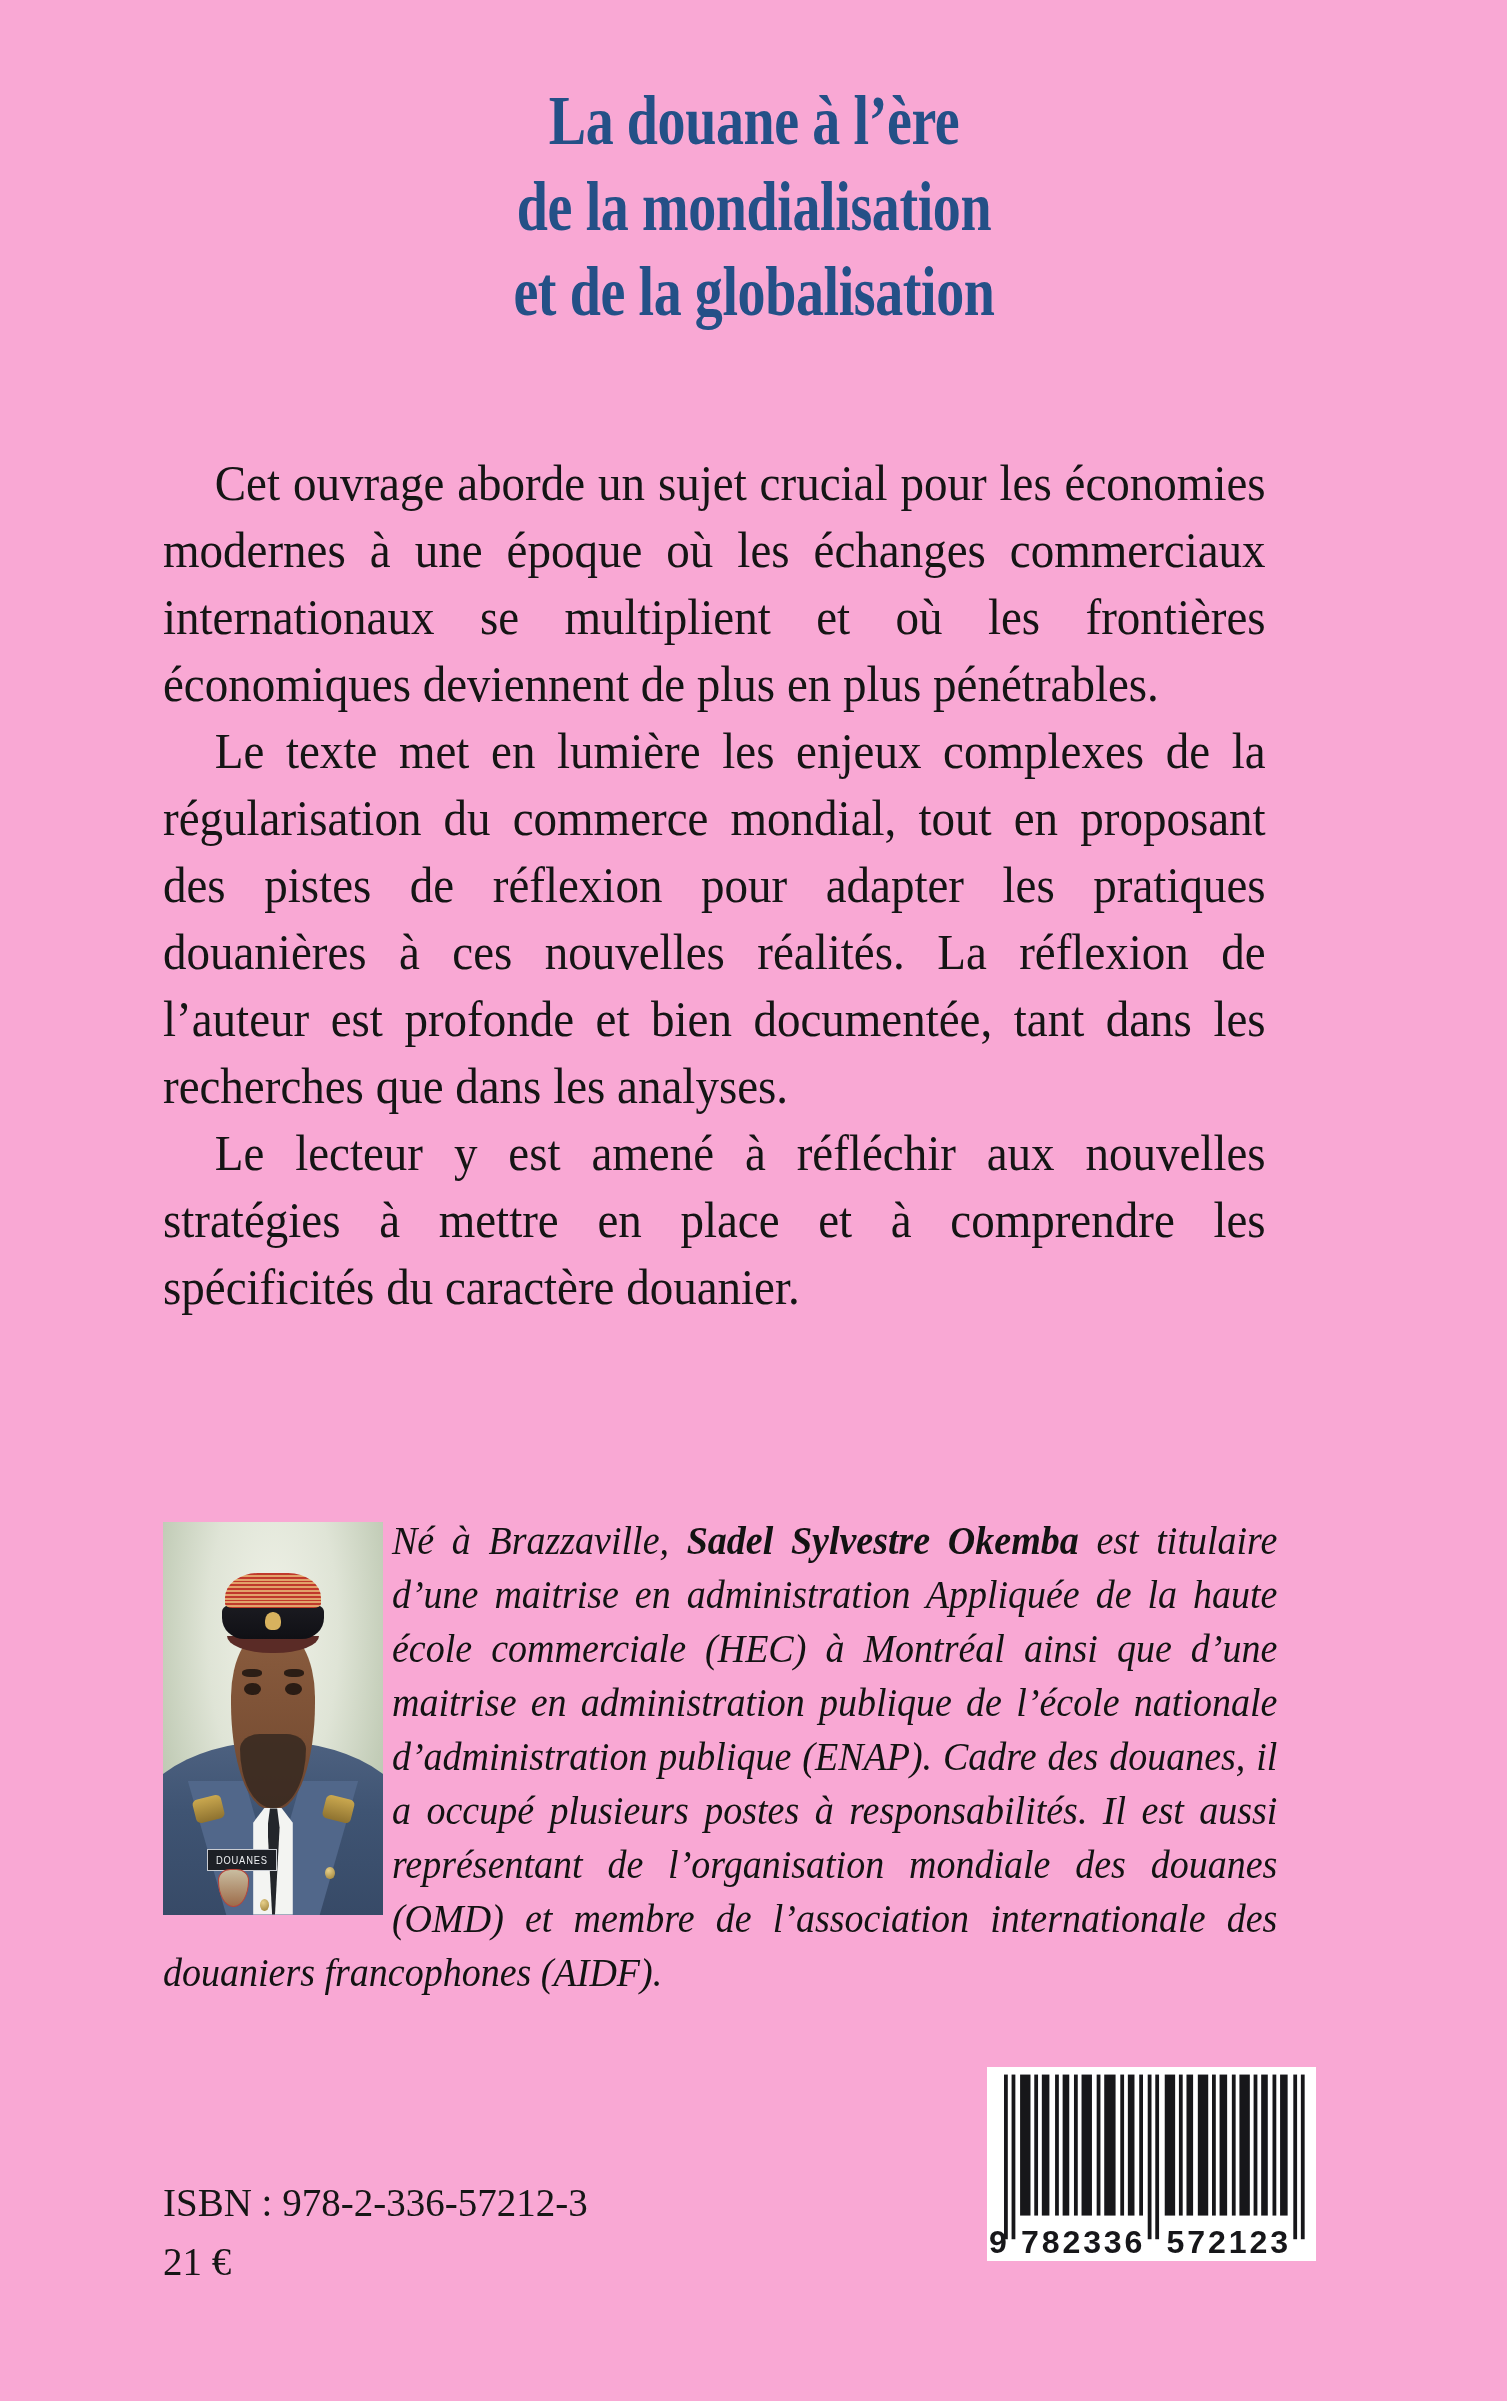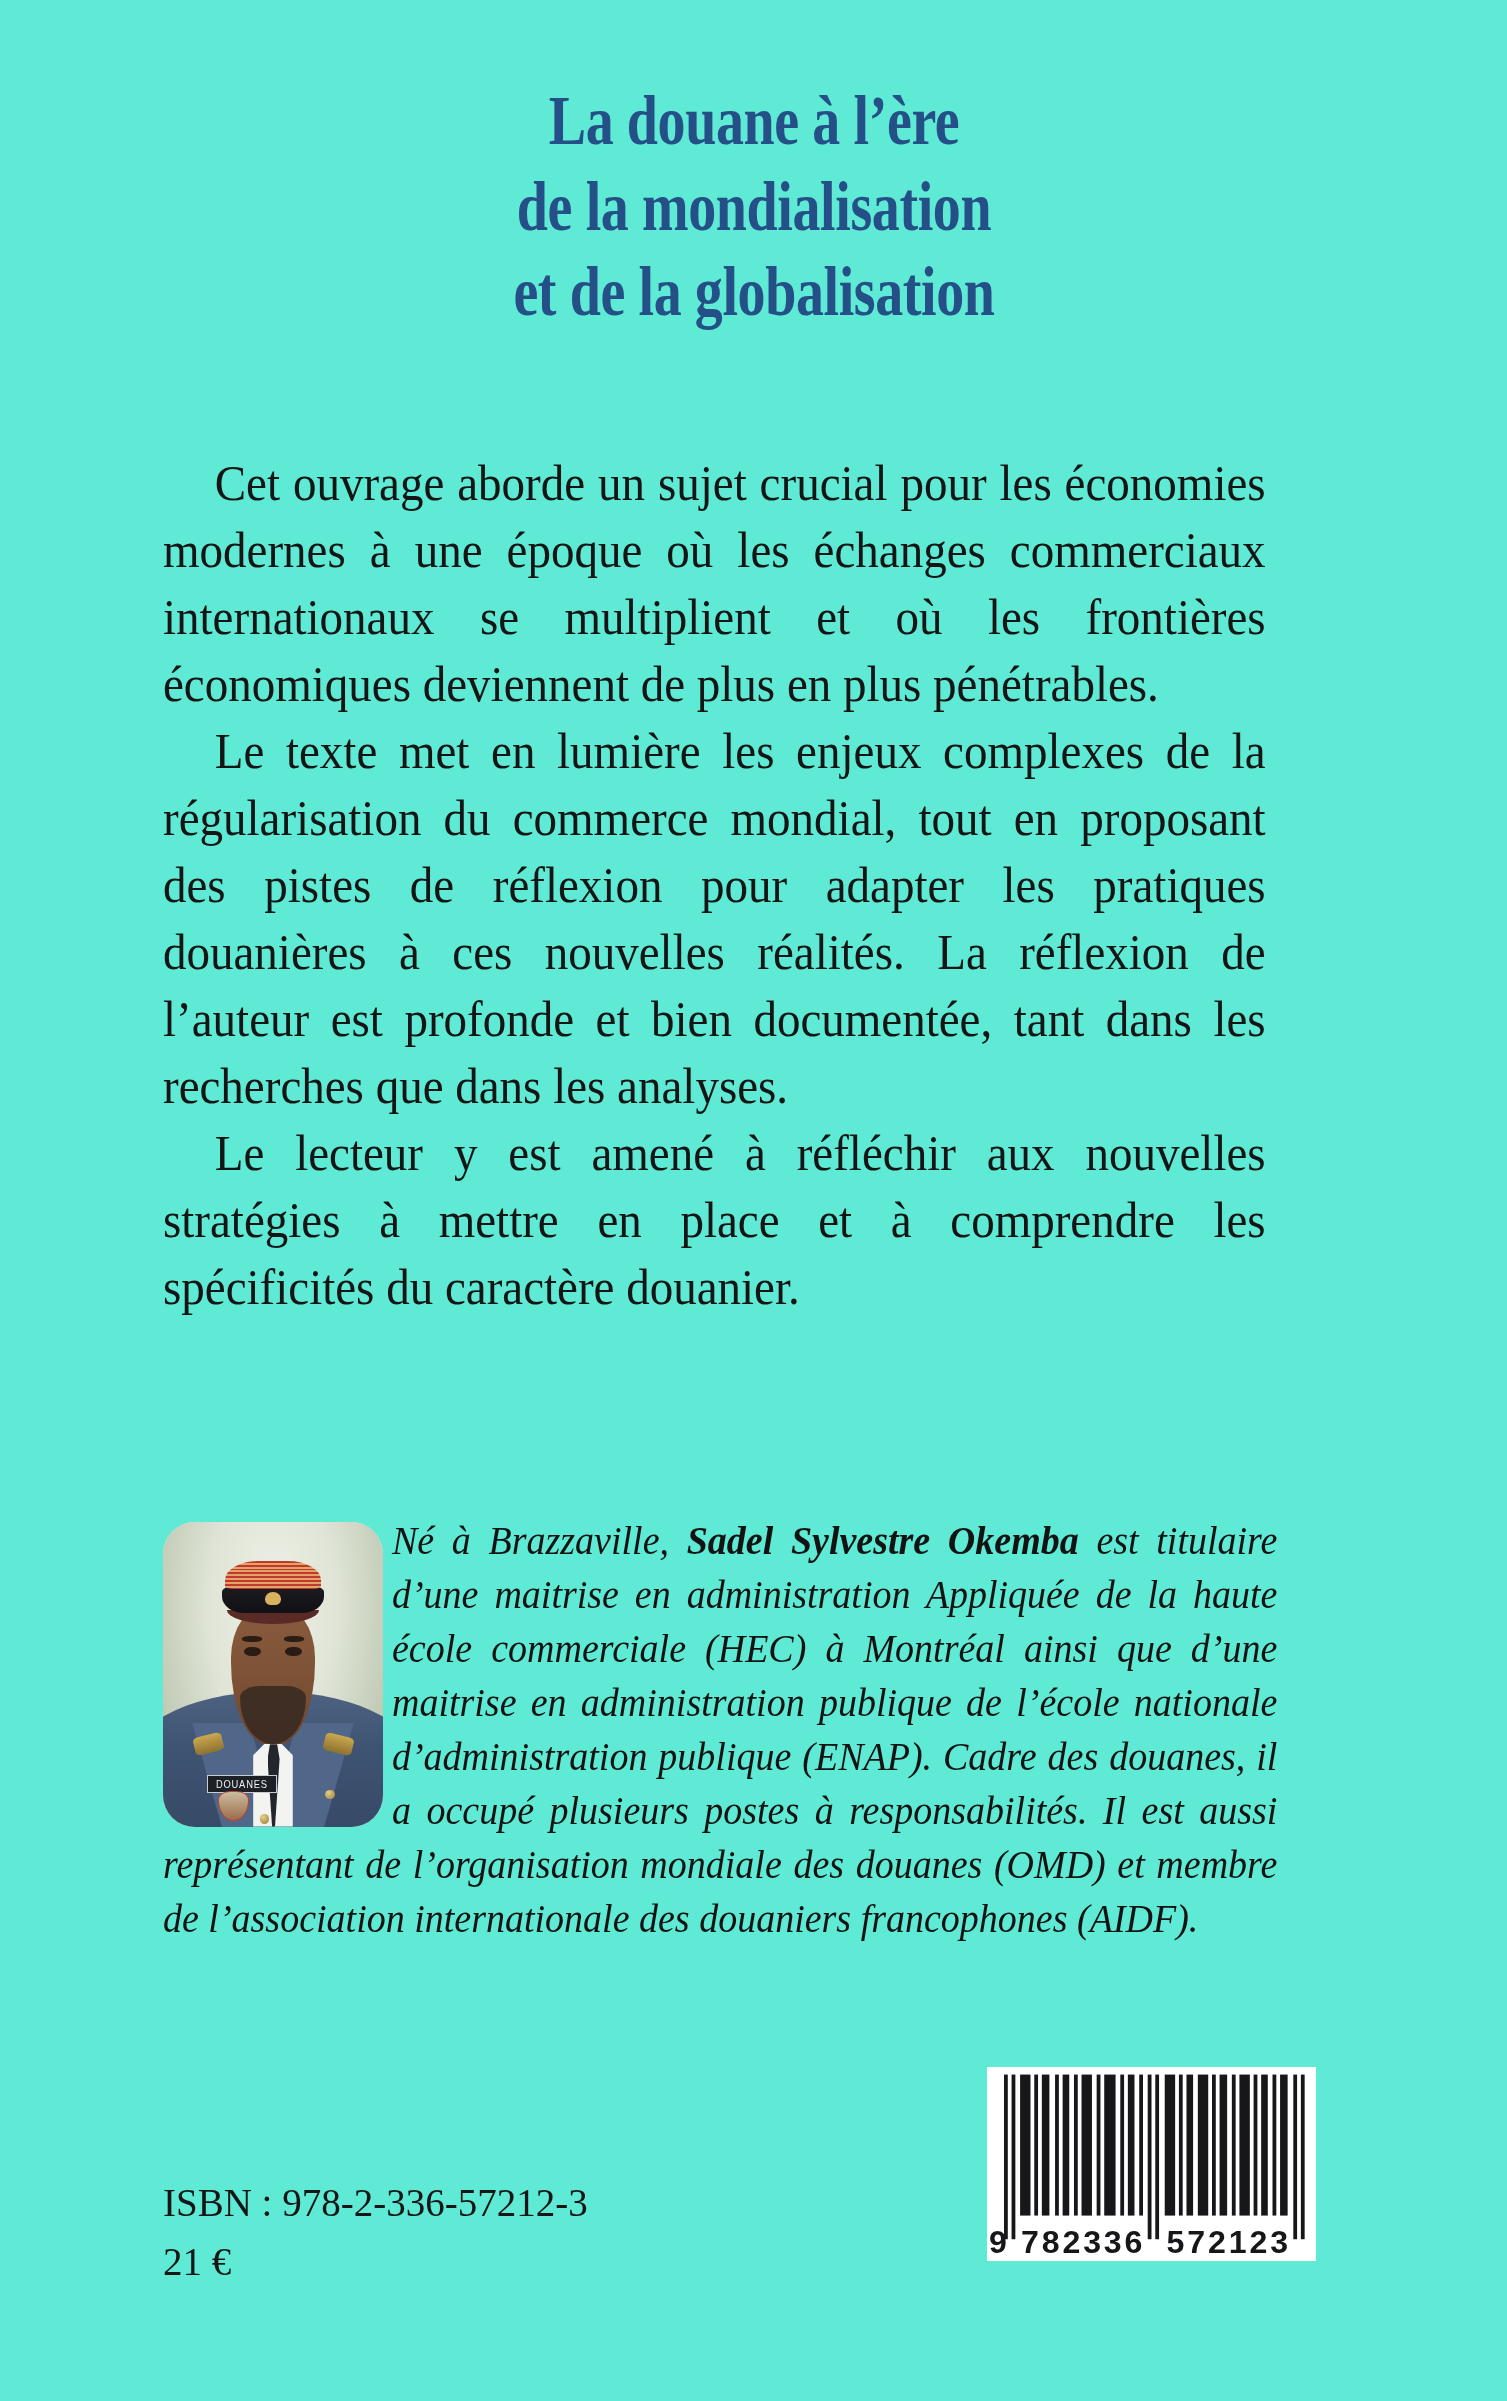--- a/index.html
+++ b/index.html
@@ -13,21 +13,21 @@
     position: relative;
     overflow: hidden;
     font-family: "Liberation Serif", "DejaVu Serif", serif;
     color: #111111;
     -webkit-font-smoothing: antialiased;
   }
 
   .page {
     position: absolute;
     inset: 0;
-    background: #5eead4;
+    background: #f9a8d4;
     padding-left: 12px;
   }
 
   
   .title-block {
     position: absolute;
     top: 91px;
     left: 0;
     width: 1508px;
     text-align: center;
@@ -68,26 +68,25 @@
   
   .bio-wrap {
     position: absolute;
     top: 1514px;
     left: 163px;
     width: 1173px;
   }
   .bio-photo {
     float: left;
     width: 220px;
-    height: 305px;
+    height: 393px;
     margin: 7.6px 21px 5.7px 0;
     position: relative;
     overflow: hidden;
     background: #e7e9e0;
-    border-radius: 32px;
   }
   .bio-text {
     font-style: italic;
     font-size: 40px;
     line-height: 54px;
     text-align: justify;
     color: #131313;
     transform: scaleX(0.95);
     transform-origin: left top;
   }

